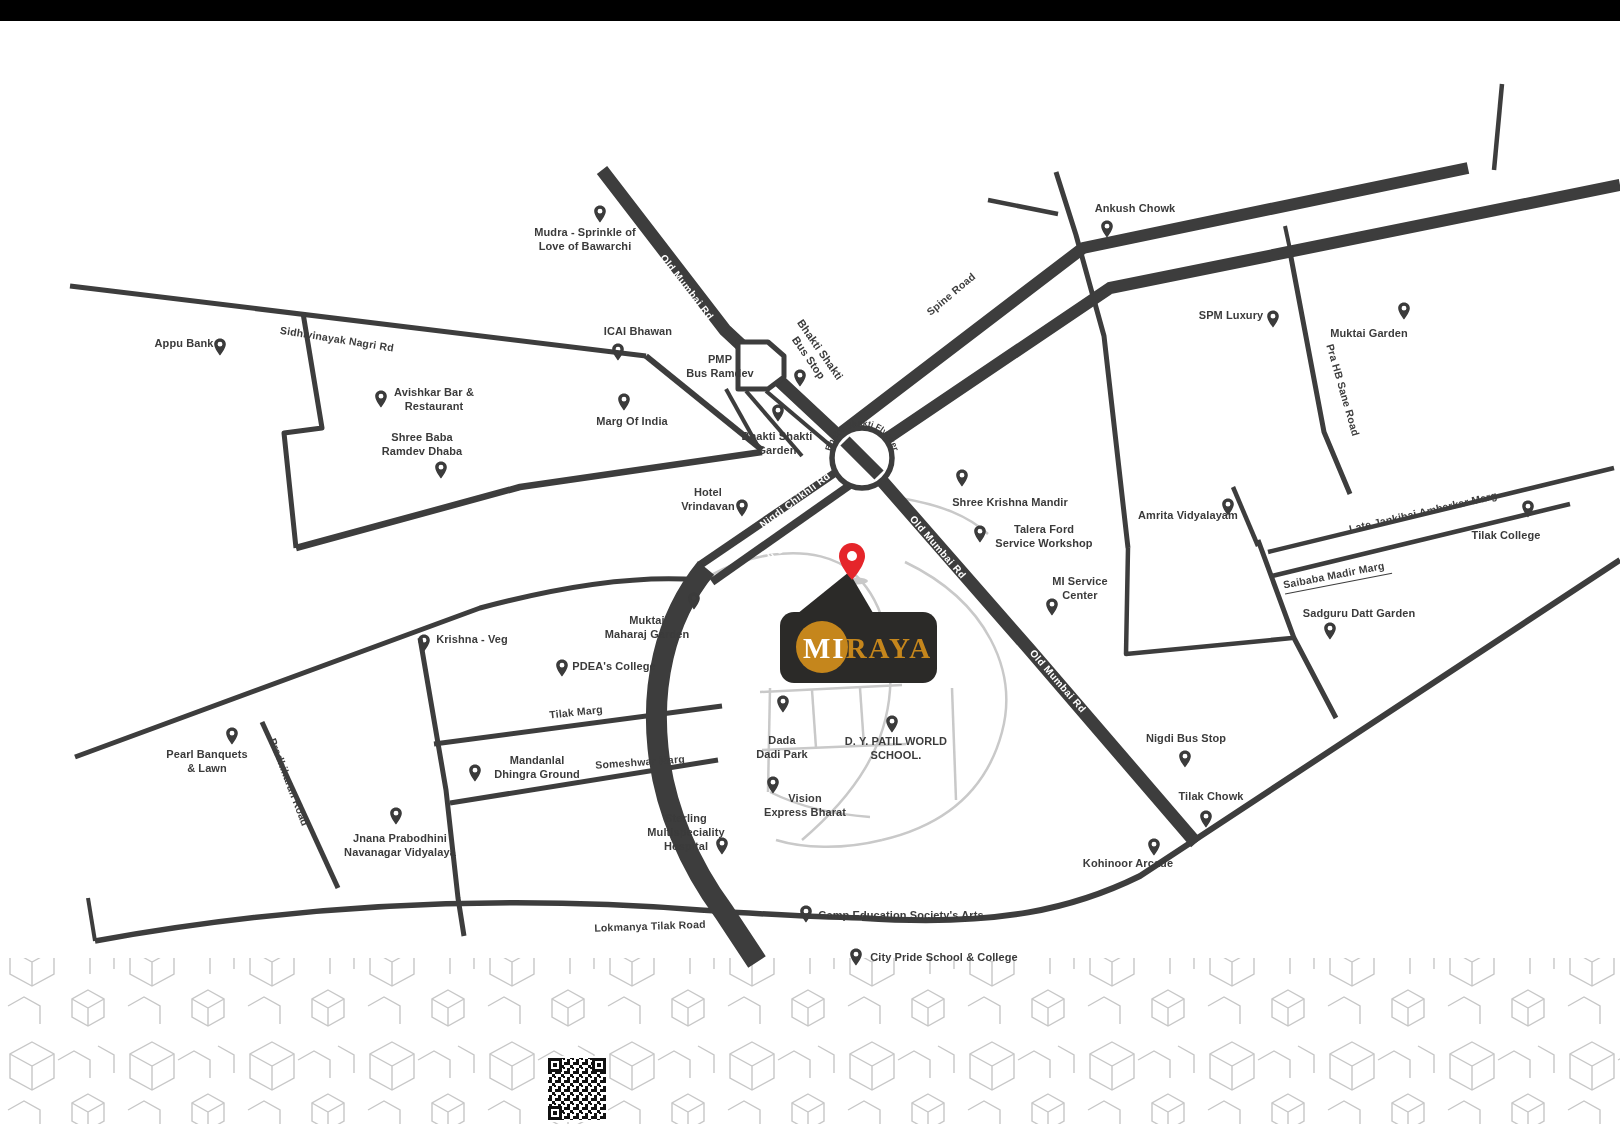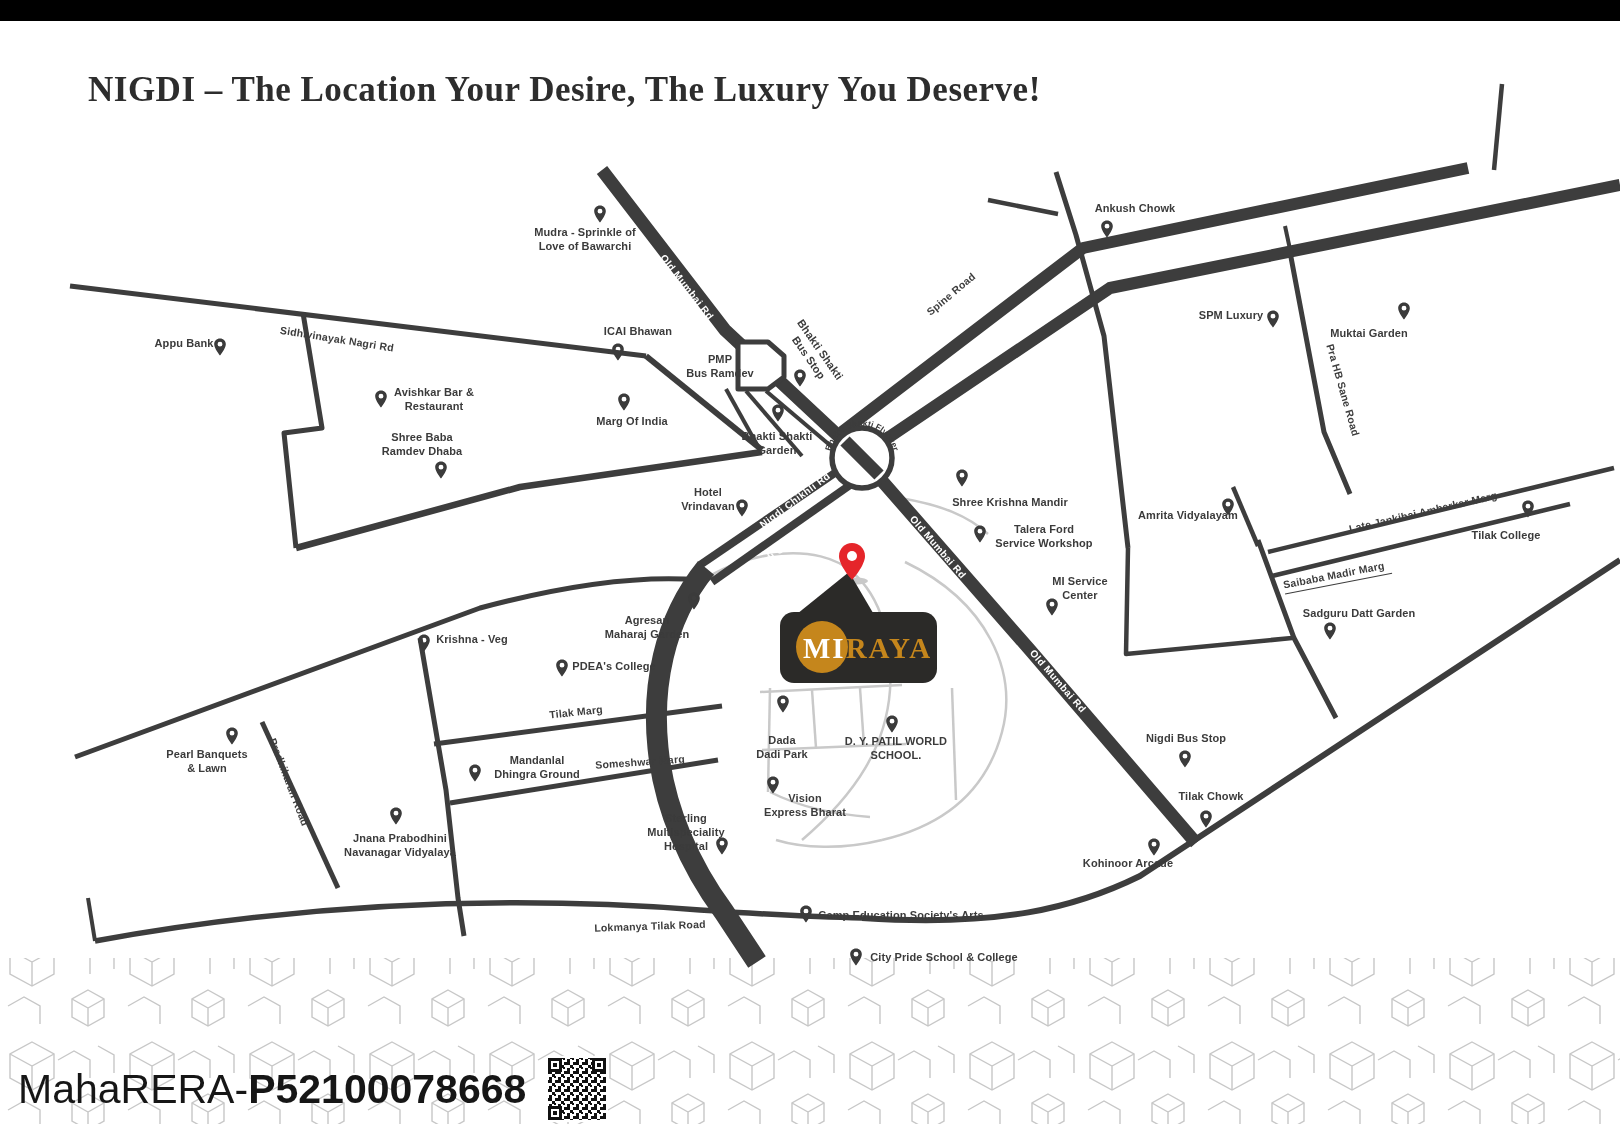--- a/index.html
+++ b/index.html
@@ -21,21 +21,20 @@
   .underlined{border-bottom:1.5px solid #3d3d3d;padding:0 6px 2px 0;}
   .footer{position:absolute;left:18px;top:1066px;font-size:41px;color:#161616;
           font-family:"Liberation Sans",sans-serif;white-space:nowrap;}
   .footer .num{font-weight:700;}
 </style>
 </head>
 <body>
 
 <div class="stage">
   <div class="topbar"></div>
-  <div class="title">NIGDI – The Location Your Desire, The Luxury You Deserve!</div>
 
   <svg class="maplayer" viewBox="0 0 1620 1124">
     <defs>
       <symbol id="pin" viewBox="0 0 24 34">
         <path d="M12 1 C5.4 1 1 5.7 1 11.6 C1 19.6 12 33 12 33 C12 33 23 19.6 23 11.6 C23 5.7 18.6 1 12 1 Z M12 16.2 a4.6 4.6 0 1 1 0.01 -9.2 a4.6 4.6 0 0 1 -0.01 9.2 Z" fill="#3b3b3b" fill-rule="evenodd"></path>
       </symbol>
       <pattern id="iso" width="120" height="104" patternUnits="userSpaceOnUse">
         <g stroke="#c7c7c7" stroke-width="1.4" fill="#ffffff">
           <path d="M32 2 L54 14 L54 38 L32 50 L10 38 L10 14 Z"></path>
           <path d="M10 14 L32 26 L54 14 M32 26 L32 50" fill="none"></path>
@@ -365,21 +364,21 @@
     <div class="plabel" style="left:1231px;top:316px">SPM Luxury</div>
     <div class="plabel" style="left:1369px;top:334px">Muktai Garden</div>
     <div class="plabel" style="left:1010px;top:503px">Shree Krishna Mandir</div>
     <div class="plabel" style="left:1044px;top:537px">Talera Ford
 Service Workshop</div>
     <div class="plabel" style="left:1188px;top:516px">Amrita Vidyalayam</div>
     <div class="plabel" style="left:1506px;top:536px">Tilak College</div>
     <div class="plabel" style="left:1080px;top:589px">MI Service
 Center</div>
     <div class="plabel" style="left:1359px;top:614px">Sadguru Datt Garden</div>
-    <div class="plabel" style="left:647px;top:628px">Agresan
+    <div class="plabel" style="left:647px;top:628px">Muktai
 Maharaj Garden</div>
     <div class="plabel" style="left:472px;top:640px">Krishna - Veg</div>
     <div class="plabel" style="left:614px;top:667px">PDEA's College</div>
     <div class="plabel" style="left:207px;top:762px">Pearl Banquets
 &amp; Lawn</div>
     <div class="plabel" style="left:537px;top:768px">Mandanlal
 Dhingra Ground</div>
     <div class="plabel" style="left:400px;top:846px">Jnana Prabodhini
 Navanagar Vidyalaya</div>
     <div class="plabel" style="left:686px;top:833px">Sterling
@@ -391,14 +390,13 @@
 SCHOOL.</div>
     <div class="plabel" style="left:805px;top:806px">Vision
 Express Bharat</div>
     <div class="plabel" style="left:1186px;top:739px">Nigdi Bus Stop</div>
     <div class="plabel" style="left:1211px;top:797px">Tilak Chowk</div>
     <div class="plabel" style="left:1128px;top:864px">Kohinoor Arcade</div>
     <div class="plabel" style="left:901px;top:916px">Camp Education Society's Arts</div>
     <div class="plabel" style="left:944px;top:958px">City Pride School &amp; College</div>
   </div>
 
-  <div class="footer"><span>MahaRERA-</span><span class="num">P52100078668</span></div>
 </div>
 
 </body></html>

